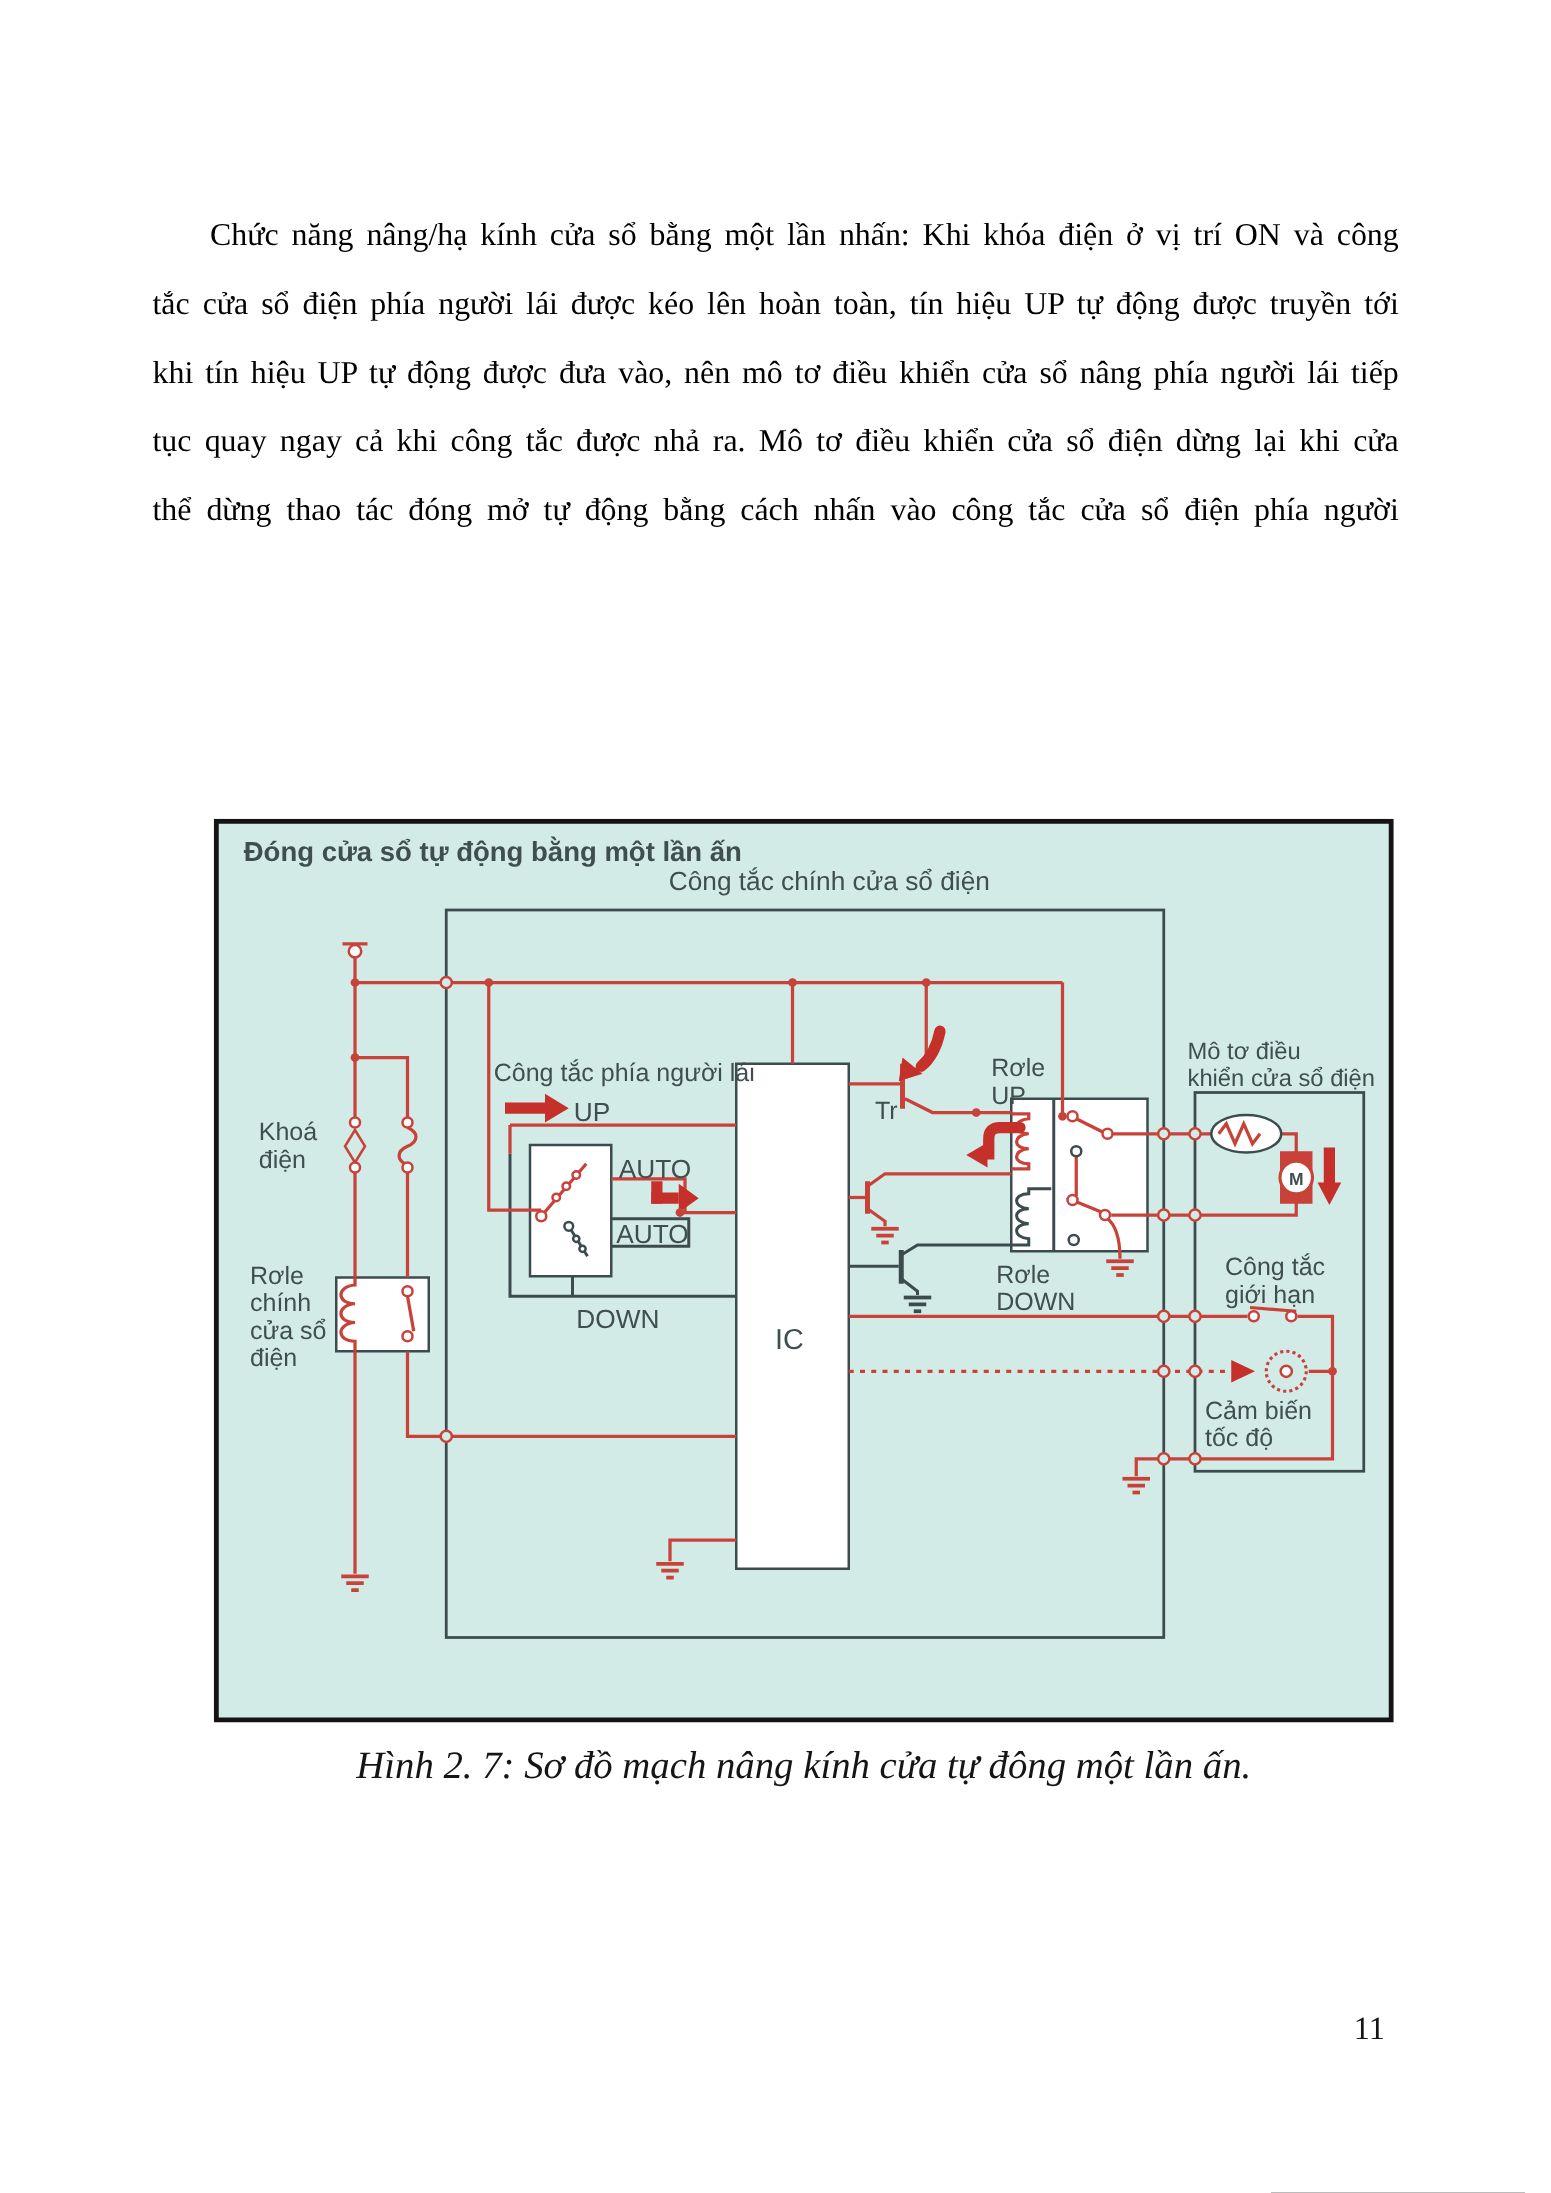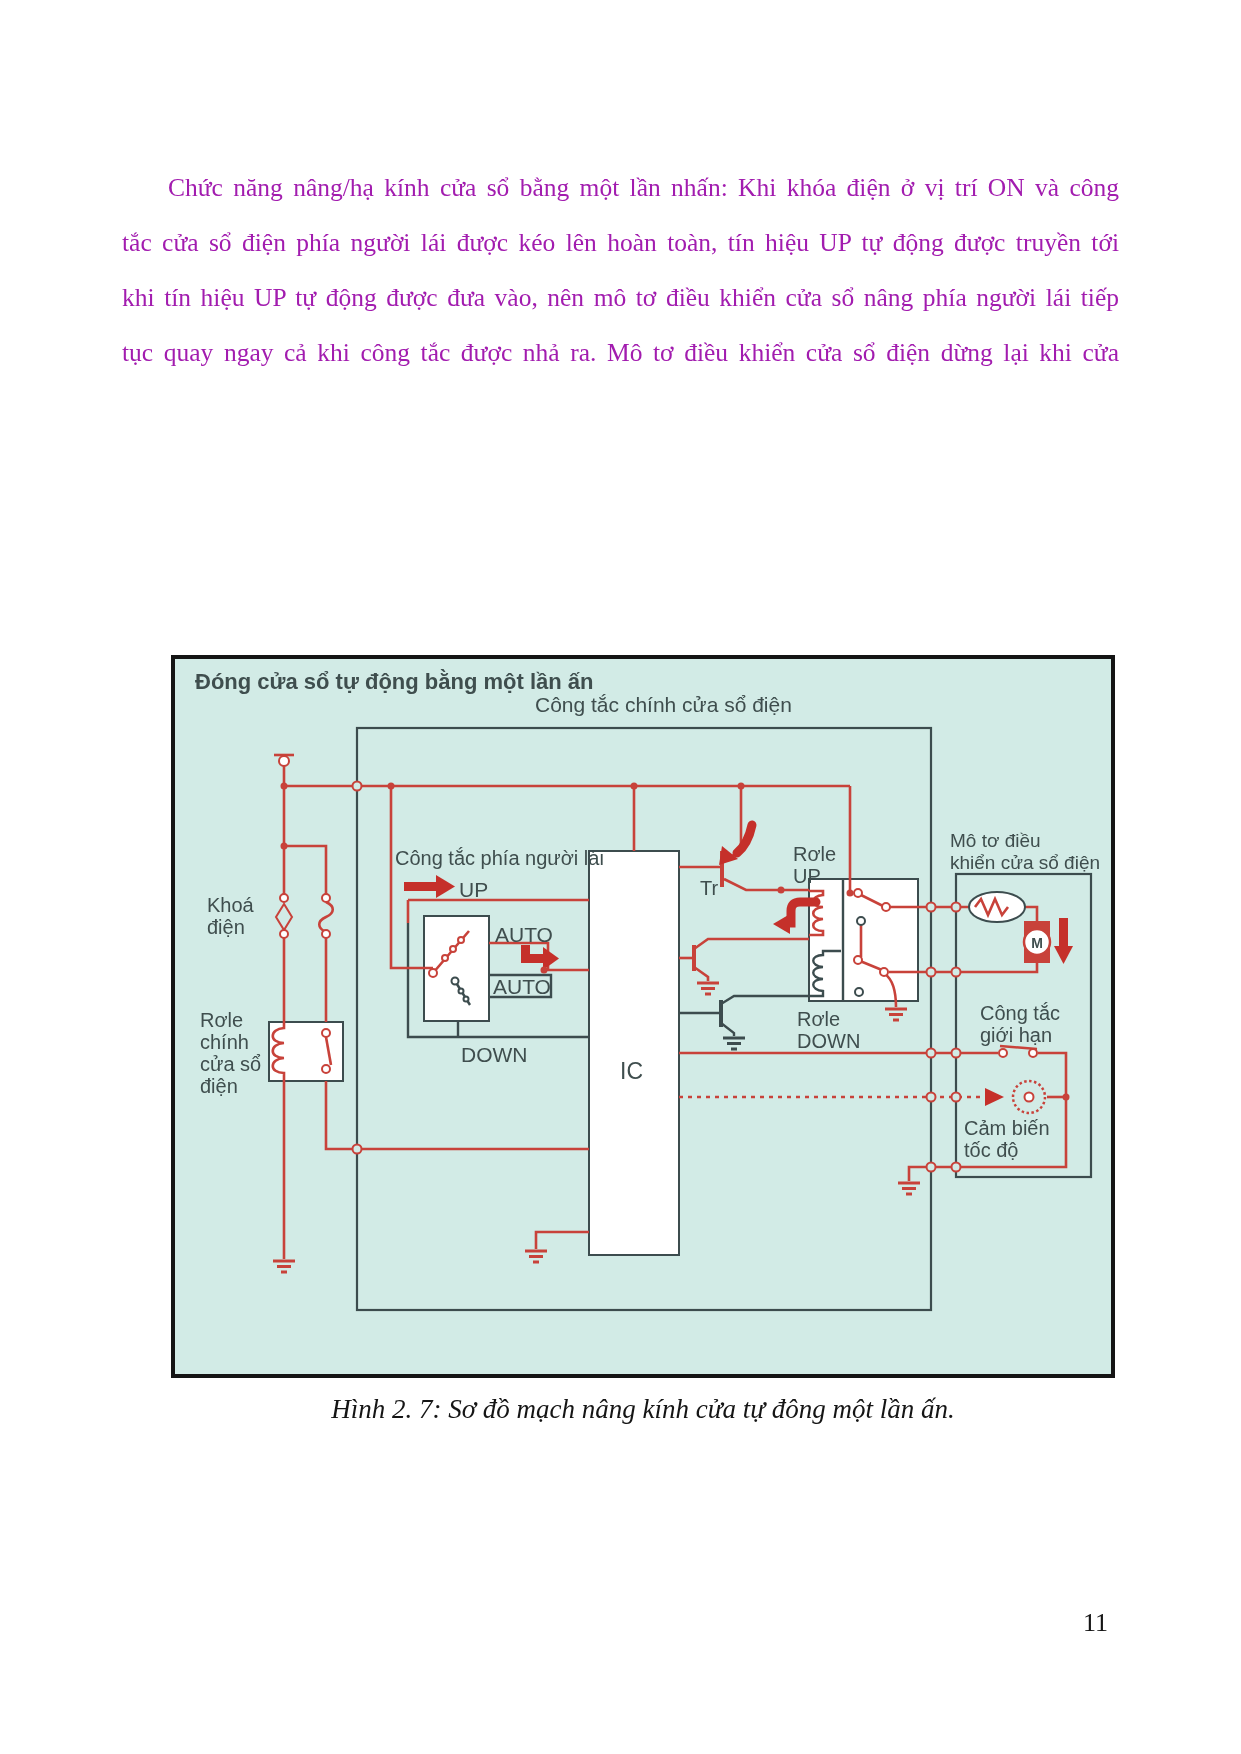--- a/index.html
+++ b/index.html
@@ -1,25 +1,25 @@
 <!DOCTYPE html>
 <html><head>
 <meta charset="utf-8">
 <style>
   html,body{margin:0;padding:0;background:#888;}
   .page{position:relative;width:1241px;height:1754px;background:#ffffff;margin:0 auto;
         font-family:"Liberation Serif", serif;color:#111;overflow:hidden;}
-  .para{position:absolute;left:122px;top:160px;width:997px;font-size:25.5px;line-height:55px;color:#a21caf;}
+  .para{position:absolute;left:122px;top:160px;width:997px;font-size:25.5px;line-height:55px;color:#000000;}
   .jline{text-align:justify;height:55px;overflow:hidden;}
   .jline::after{content:"";display:inline-block;width:100%;}
   .jline.indent{text-indent:46px;}
   .lastline{height:55px;}
   .figwrap{position:absolute;left:171px;top:655px;width:944px;height:723px;}
   .caption{position:absolute;left:171px;top:1394px;width:944px;text-align:center;
-           font-style:italic;font-size:27px;color:#151515;}
+           font-style:italic;font-size:31px;color:#151515;}
   .pagenum{position:absolute;left:1083px;top:1608px;font-size:26px;color:#151515;}
   svg text{font-family:"Liberation Sans", sans-serif;fill:#3f4e4e;}
   .wred{stroke:#c8423a;stroke-width:2.6;fill:none;}
   .wdark{stroke:#3c4c4e;stroke-width:2.4;fill:none;}
   .box{fill:none;stroke:#3c4c4e;stroke-width:2.2;}
   .wbox{fill:#ffffff;stroke:#3c4c4e;stroke-width:2;}
   .oc{fill:#ffffff;stroke:#c8423a;stroke-width:2;}
   .ocd{fill:#ffffff;stroke:#3c4c4e;stroke-width:2;}
   .xc{fill:#d2ebe6;stroke:#c8423a;stroke-width:2;}
   .jd{fill:#c8423a;stroke:none;}
@@ -31,20 +31,21 @@
 </head>
 <body>
 
 <div class="page">
 
   <div class="para">
     <div class="jline indent">Chức năng nâng/hạ kính cửa sổ bằng một lần nhấn: Khi khóa điện ở vị trí ON và công</div>
     <div class="jline">tắc cửa sổ điện phía người lái được kéo lên hoàn toàn, tín hiệu UP tự động được truyền tới</div>
     <div class="jline">khi tín hiệu UP tự động được đưa vào, nên mô tơ điều khiển cửa sổ nâng phía người lái tiếp</div>
     <div class="jline">tục quay ngay cả khi công tắc được nhả ra. Mô tơ điều khiển cửa sổ điện dừng lại khi cửa</div>
+    <div class="jline">thể dừng thao tác đóng mở tự động bằng cách nhấn vào công tắc cửa sổ điện phía người</div>
   </div>
 
   <div class="figwrap">
   <svg width="944" height="723" viewBox="0 0 944 723">
 
     <rect x="2" y="2" width="940" height="719" fill="#d2ebe6" stroke="#141414" stroke-width="4"></rect>
 
     <g>
       <rect class="box" x="186" y="73" width="574" height="582"></rect>
     </g>

